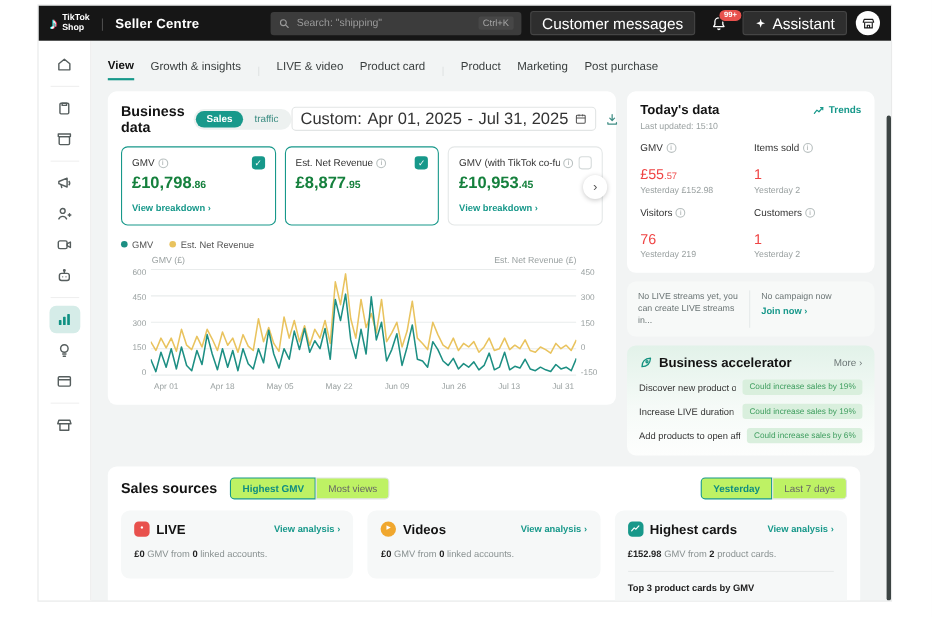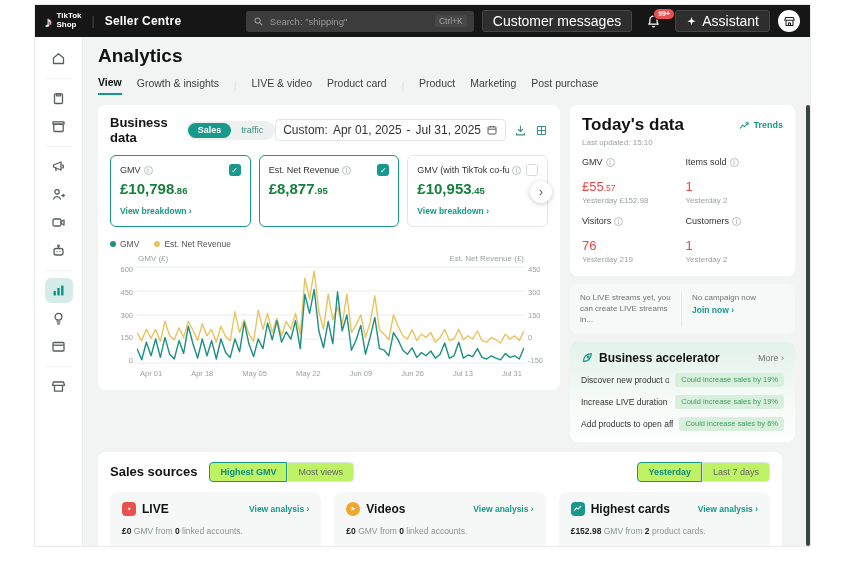--- a/index.html
+++ b/index.html
@@ -35,21 +35,21 @@
   .tab-sep{color:#dcdfdf;font-size:9px}
   .cols{display:flex;gap:10px;margin-top:10px;align-items:flex-start}
   .card{background:#fff;border-radius:8px}
   
   .biz{width:462px;padding:10px 12px 8px}
   .biz-head{display:flex;align-items:center}
   .sec-title{font-size:13px;font-weight:bold;color:#131313}
   .pill-toggle{display:flex;background:#edf1f0;border-radius:11px;padding:2px;margin-left:8px}
   .pill{font-size:9px;padding:2.5px 10px;border-radius:10px;color:#3a8c81;cursor:pointer}
   .pill.active{background:#18998b;color:#fff;font-weight:bold}
-  .date-box{margin-left:auto;height:22px;border:1px solid #e2e5e5;border-radius:4px;background:#fff;display:flex;align-items:center;font-size:12px;color:#333;padding:0 7px;gap:5px;cursor:pointer;white-space:nowrap}
+  .date-box{margin-left:auto;height:22px;border:1px solid #e2e5e5;border-radius:4px;background:#fff;display:flex;align-items:center;font-size:15px;color:#333;padding:0 7px;gap:5px;cursor:pointer;white-space:nowrap}
   .icon-btn{color:#3f8d84;margin-left:8px;cursor:pointer;display:flex}
   .metrics{display:flex;gap:8px;margin-top:10px;position:relative}
   .metric{flex:1;border:1px solid #e4e7e7;border-radius:6px;padding:8px 9px 7px;min-height:72px;cursor:pointer}
   .metric.selected{border-color:#17988a}
   .m-top{display:flex;align-items:center;gap:3px}
   .m-label{font-size:9px;color:#333;white-space:nowrap;overflow:hidden;max-width:92px}
   .info{width:9px;height:9px;border:1px solid #b9c0c0;border-radius:50%;color:#9aa2a2;font-size:6.5px;display:inline-flex;align-items:center;justify-content:center;flex:none}
   .info::before{content:"i"}
   .chk{margin-left:auto;width:12px;height:12px;border-radius:3px;flex:none;display:flex;align-items:center;justify-content:center}
   .chk.on{background:#17988a;color:#fff;font-size:8px}
@@ -66,21 +66,21 @@
   .axis-caps{display:flex;justify-content:space-between;font-size:8px;color:#9aa1a1;margin:5px 24px 2px 28px}
   .chart-wrap{display:flex;align-items:stretch}
   .yticks{width:27px;display:flex;flex-direction:column;justify-content:space-between;font-size:7.5px;color:#9aa1a1;text-align:right;padding:0 4px 0 0}
   .yticks.r{text-align:left;padding:0 0 0 4px;width:24px}
   .plot{flex:1;height:100px}
   .xticks{display:flex;justify-content:space-between;font-size:7.5px;color:#9aa1a1;margin:4px 26px 4px 30px}
   
   .rcol{flex:1;min-width:0}
   .today{padding:10px 12px 12px}
   .t-head{display:flex;align-items:center;justify-content:space-between}
-  .t-title{font-size:17px;font-weight:bold;color:#131313}
+  .t-title{font-size:12px;font-weight:bold;color:#131313}
   .trends{font-size:9px;color:#17988a;font-weight:bold;display:flex;align-items:center;gap:3px;cursor:pointer}
   .updated{font-size:8px;color:#9aa1a1;margin-top:3px}
   .stat-grid{display:grid;grid-template-columns:1fr 1fr;gap:11px 6px;margin-top:10px}
   .s-label{font-size:9px;color:#333;display:flex;align-items:center;gap:3px}
   .s-value{font-size:13px;font-weight:normal;color:#ef4444;margin-top:12px}
   .s-cents{font-size:8.5px}
   .s-yest{font-size:8px;color:#9aa1a1;margin-top:2px}
   .notice{margin-top:8px;background:#f7f9f8;border-radius:8px;display:flex;padding:8px 10px;font-size:8px;color:#6b7575;line-height:1.4}
   .notice-half{flex:1;padding-right:8px}
   .notice-half+.notice-half{border-left:1px solid #e6eaea;padding-left:10px;padding-right:0}
@@ -236,21 +236,20 @@
       <div class="nav-div"></div>
       <div class="nav-item">
           <svg class="ic" viewBox="0 0 15 15" width="15" height="15" fill="none" stroke="currentColor" stroke-width="1.3" stroke-linejoin="round">
             <path d="M2.5 3h10l1 3.3h-12Z"></path>
             <path d="M3.5 6.3V12.2h8V6.3"></path>
           </svg>
         </div>
     </div>
 
     <div class="main">
-      <h1 class="page-title">Analytics</h1>
 
       <div class="tabs">
         <span class="tab active">View</span>
         <span class="tab">Growth &amp; insights</span>
         <span class="tab-sep">|</span>
         <span class="tab">LIVE &amp; video</span>
         <span class="tab">Product card</span>
         <span class="tab-sep">|</span>
         <span class="tab">Product</span>
         <span class="tab">Marketing</span>

